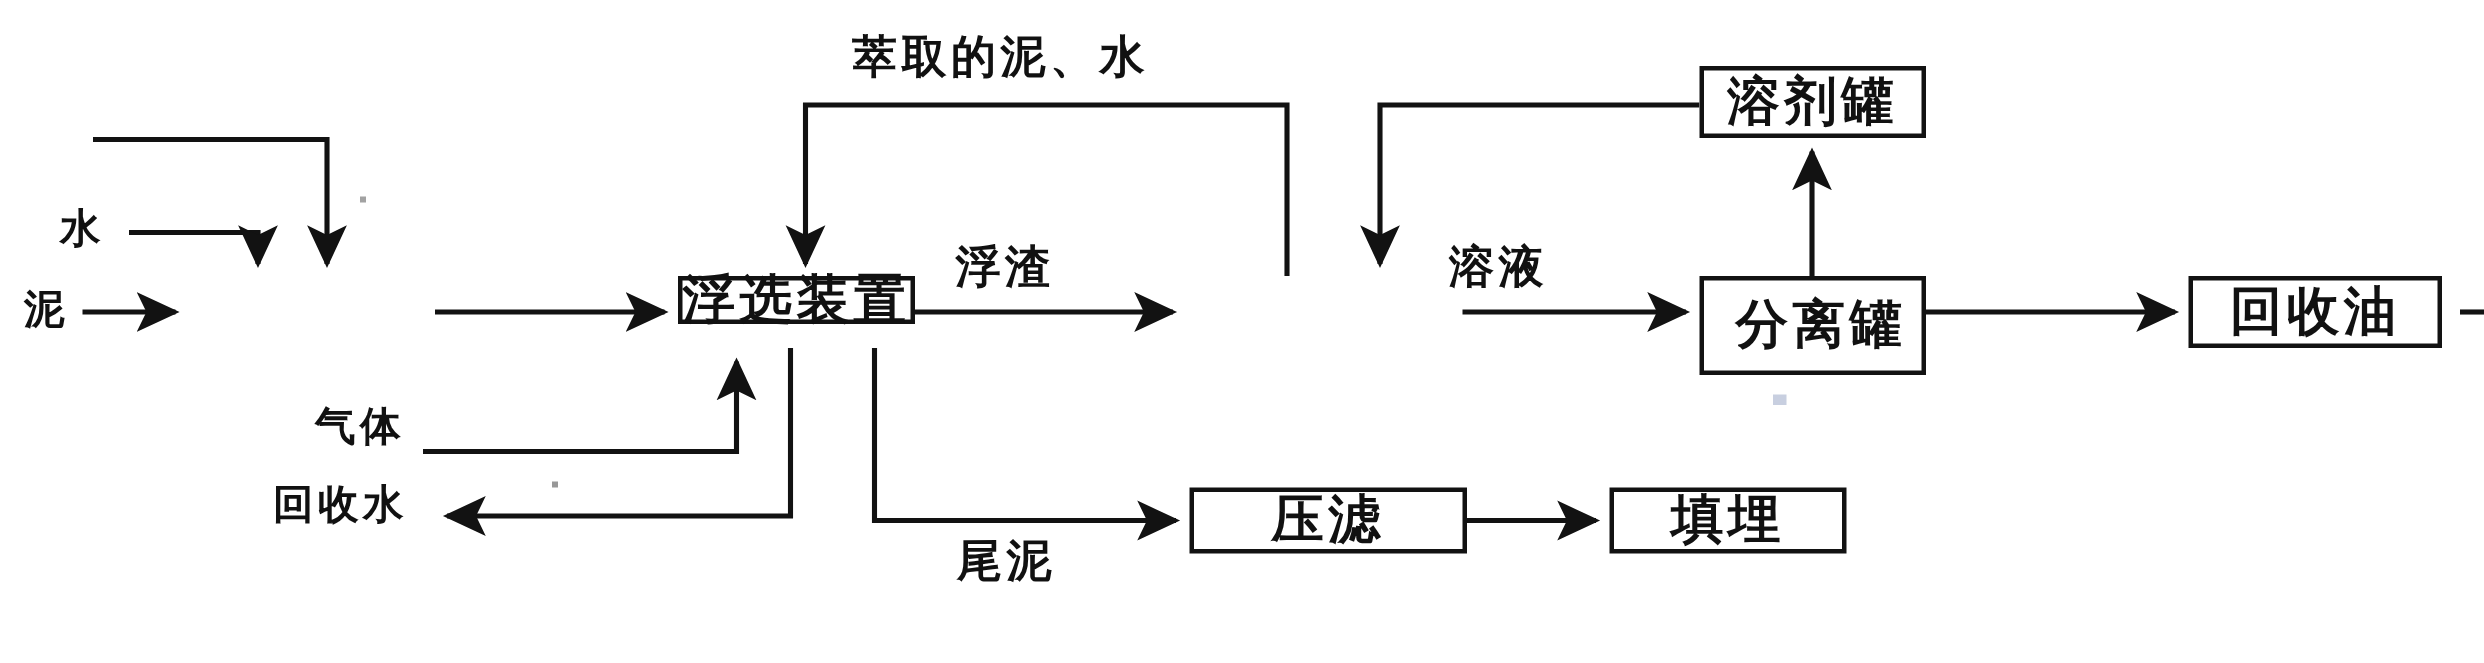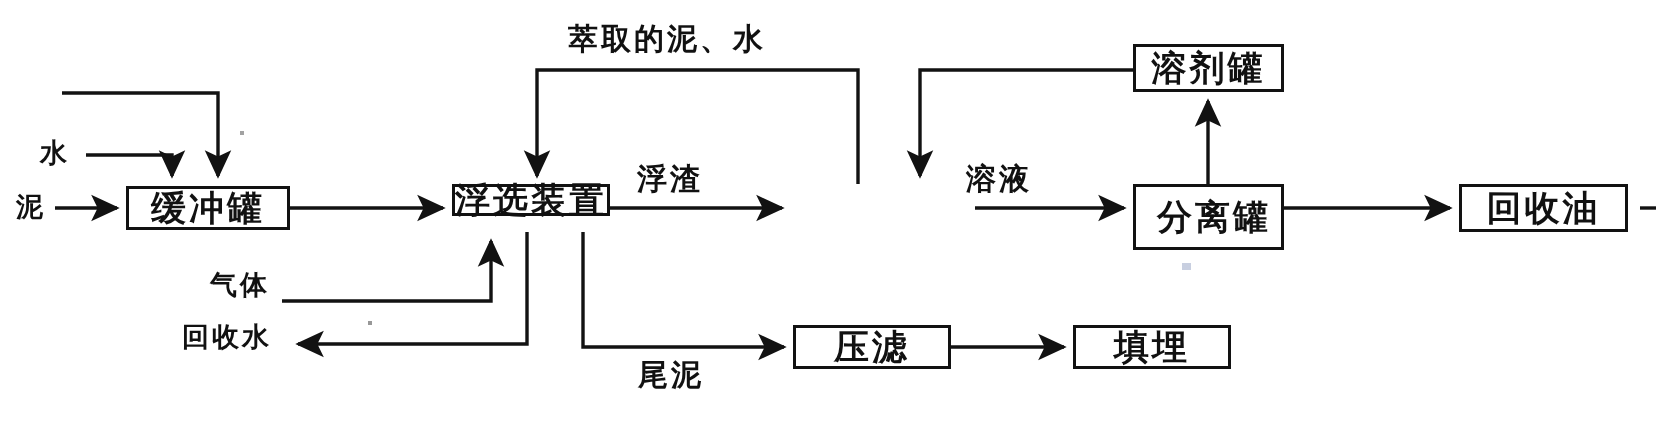--- a/index.html
+++ b/index.html
@@ -105,42 +105,39 @@
 
       <path d="M 527 232 L 527 344 L 298 344" marker-end="url(#arrowhead)"></path>
 
       <path d="M 583 232 L 583 347 L 784 347" marker-end="url(#arrowhead)"></path>
 
       <path d="M 951 347 L 1064 347" marker-end="url(#arrowhead)"></path>
 
     </g>
   </svg>
 
-  <div class="node-box" style="left:126px; top:186px; width:164px; height:44px;">
-    <span class="node-label">缓冲罐</span>
-  </div>
 
   <div class="node-box" style="left:452px; top:184px; width:158px; height:32px;">
     <span class="node-label">浮选装置</span>
   </div>
 
 
   <div class="node-box" style="left:1133px; top:184px; width:151px; height:66px;padding-left:11px;">
     <span class="node-label">分离罐</span>
   </div>
 
   <div class="node-box" style="left:1133px; top:44px; width:151px; height:48px;">
     <span class="node-label">溶剂罐</span>
   </div>
 
   <div class="node-box" style="left:1459px; top:184px; width:169px; height:48px;">
     <span class="node-label">回收油</span>
   </div>
 
-  <div class="node-box" style="left:793px; top:325px; width:158px; height:44px;">
+  <div class="node-box" style="left:793px; top:325px; width:185px; height:44px;">
     <span class="node-label">压滤</span>
   </div>
 
   <div class="node-box" style="left:1073px; top:325px; width:158px; height:44px;">
     <span class="node-label">填埋</span>
   </div>
 
 
   <div class="io-label" style="left:40px; top:139px;">水</div>
 

